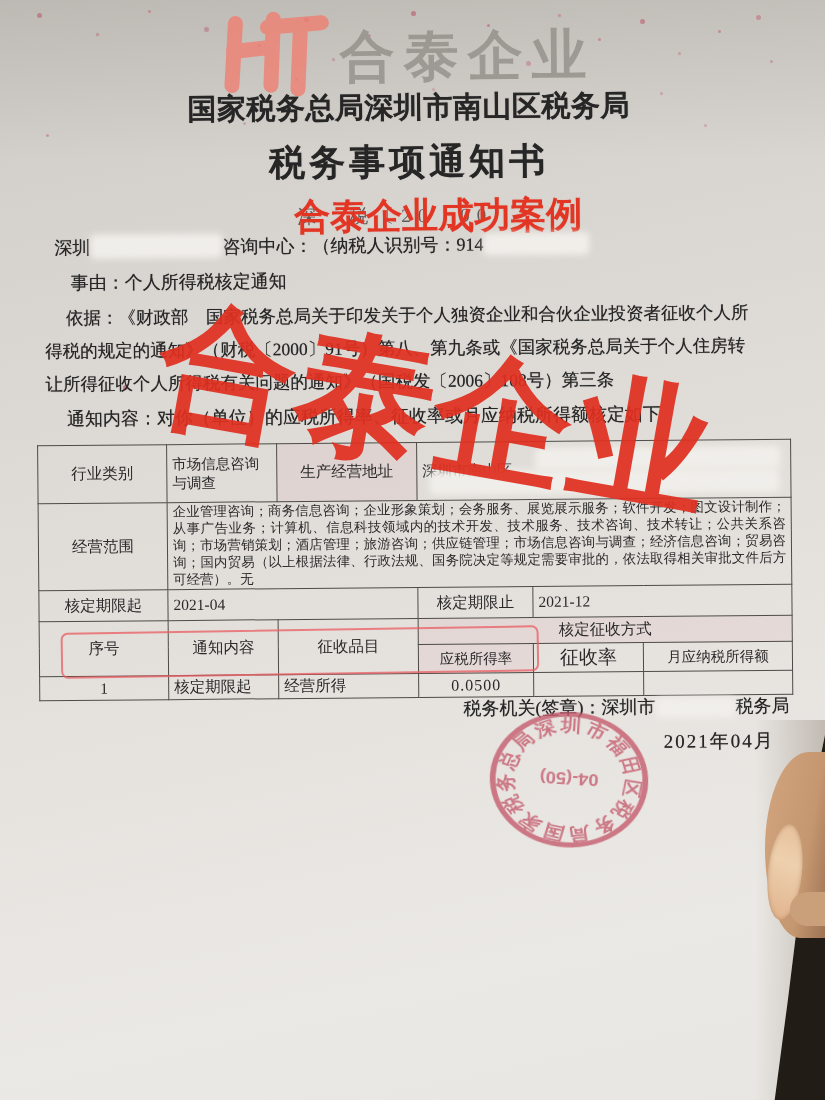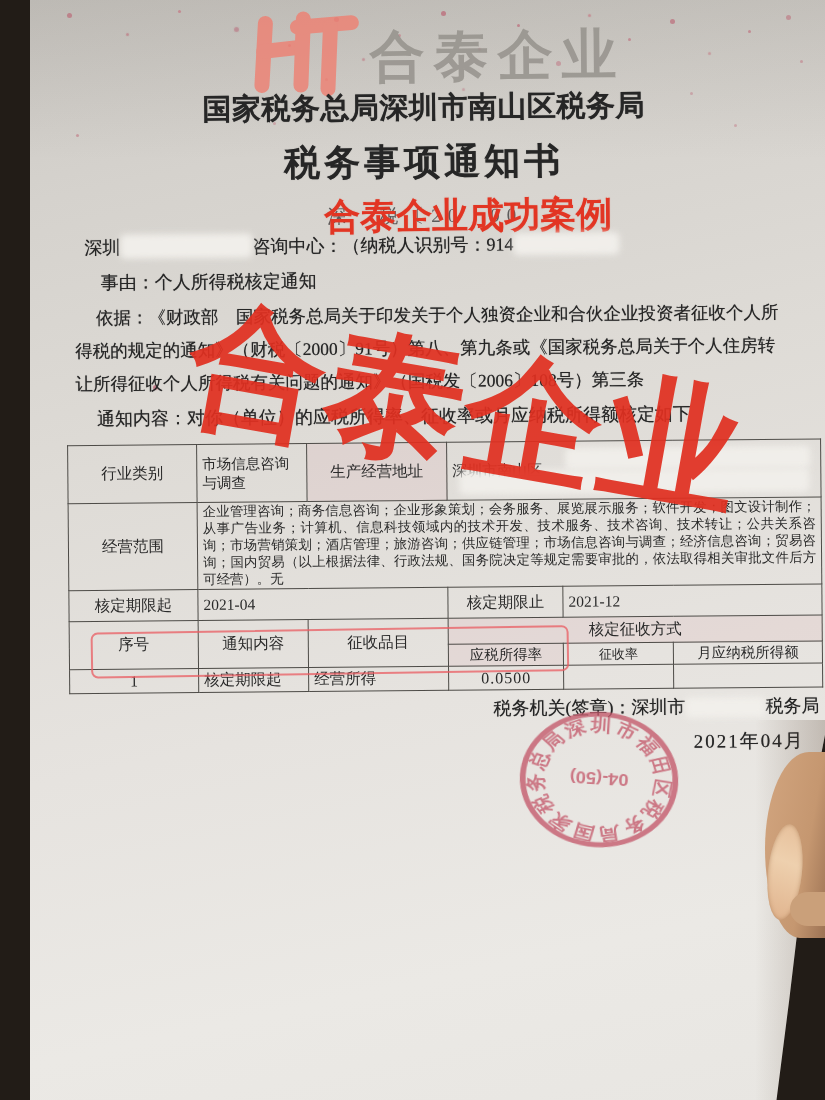--- a/index.html
+++ b/index.html
@@ -6,21 +6,20 @@
   body{
     width:825px;height:1100px;position:relative;overflow:hidden;
     background:#221c17;
     font-family:"Liberation Serif","DejaVu Serif",serif;
   }
   
   .paper{
     position:absolute;inset:0;
     background:linear-gradient(168deg,#ccc9c4 0%,#d5d2cd 16%,#dedbd6 38%,#e6e3df 62%,#ebe9e5 84%,#e8e6e2 100%);
     clip-path:polygon(0 0,100% 0,100% 66.8%,98.4% 72.7%,97% 81.8%,95.5% 90.9%,93.9% 100%,0 100%);
-    margin-left:30px;
   }
   .edge-shade{position:absolute;right:0;top:720px;width:70px;height:380px;
     background:linear-gradient(to left,rgba(95,75,58,.28),rgba(95,75,58,0));}
   .top-shade{position:absolute;left:0;top:0;width:100%;height:160px;
     background:linear-gradient(to bottom,rgba(110,105,98,.16),rgba(110,105,98,0));}
   
   .speckles{position:absolute;left:0;top:0;width:3px;height:3px;border-radius:50%;background:transparent;
     box-shadow:
       38px 14px 0 1px rgba(186,74,96,.5), 96px 33px 1px 0 rgba(186,74,96,.45),
       148px 10px 0 0 rgba(200,90,110,.5), 205px 28px 1px 1px rgba(180,70,95,.4),
@@ -154,21 +153,21 @@
         <td colspan="2">2021-12</td>
       </tr>
       <tr style="height:26px">
         <td rowspan="2" class="ctr">序号</td>
         <td rowspan="2" class="ctr">通知内容</td>
         <td rowspan="2" class="ctr">征收品目</td>
         <td colspan="3" class="ctr tint">核定征收方式</td>
       </tr>
       <tr style="height:22px">
         <td class="ctr tint" style="font-size:14.5px">应税所得率</td>
-        <td class="ctr" style="font-size:13px">征收率</td>
+        <td class="ctr" style="font-size:19px">征收率</td>
         <td class="ctr" style="font-size:14.5px">月应纳税所得额</td>
       </tr>
       <tr style="height:24px">
         <td class="ctr">1</td>
         <td>核定期限起</td>
         <td>经营所得</td>
         <td class="ctr rate-val">0.0500</td>
         <td></td>
         <td></td>
       </tr>

